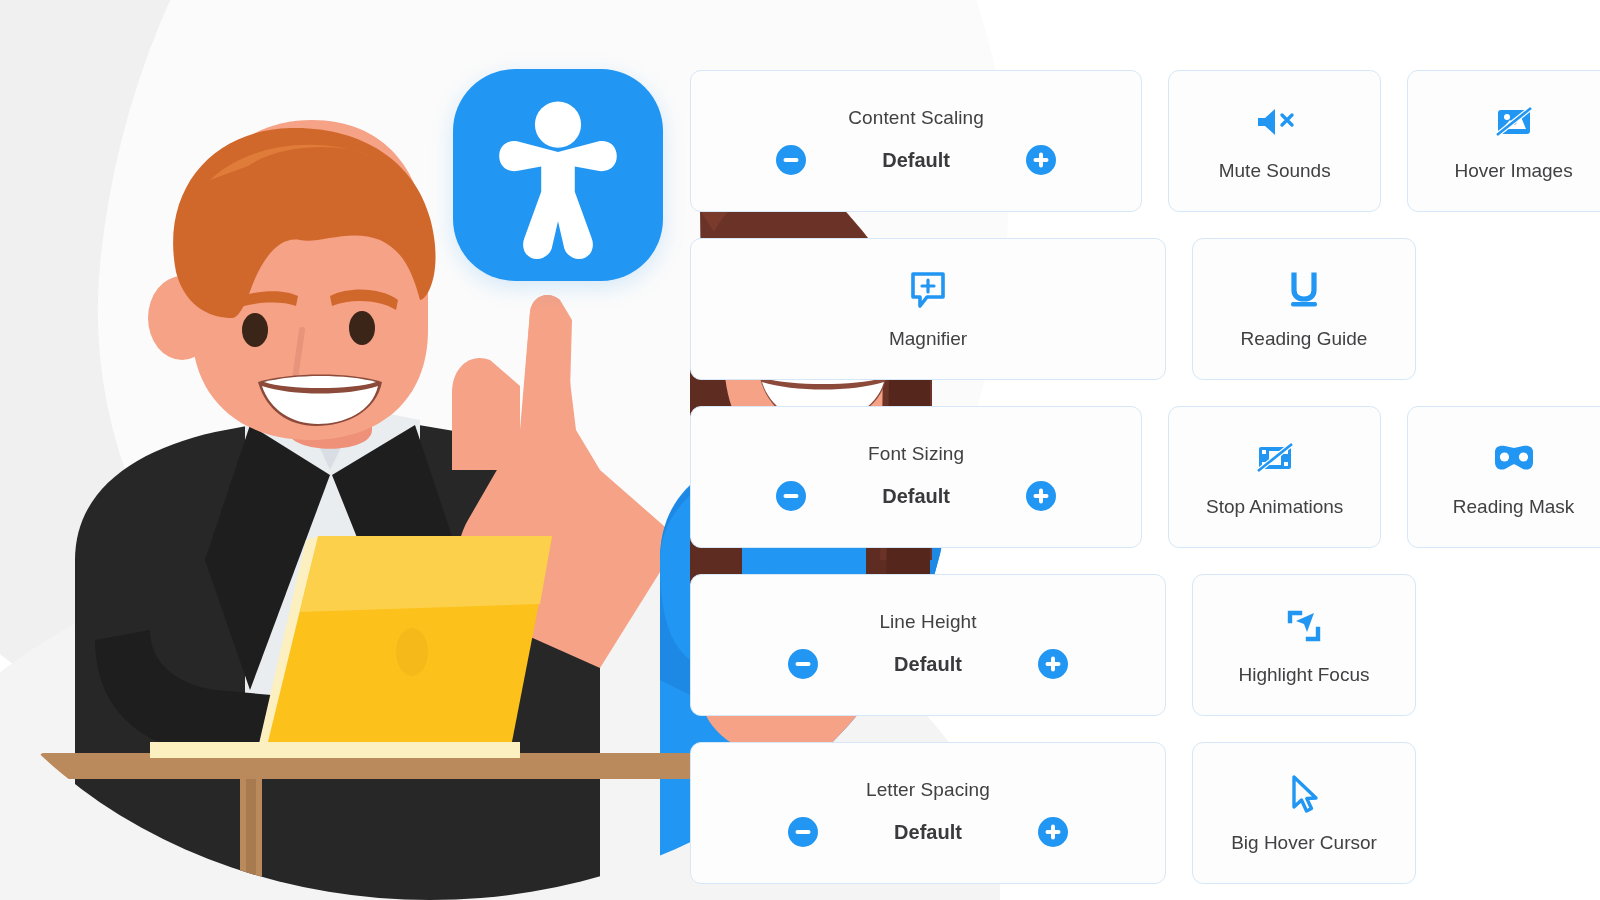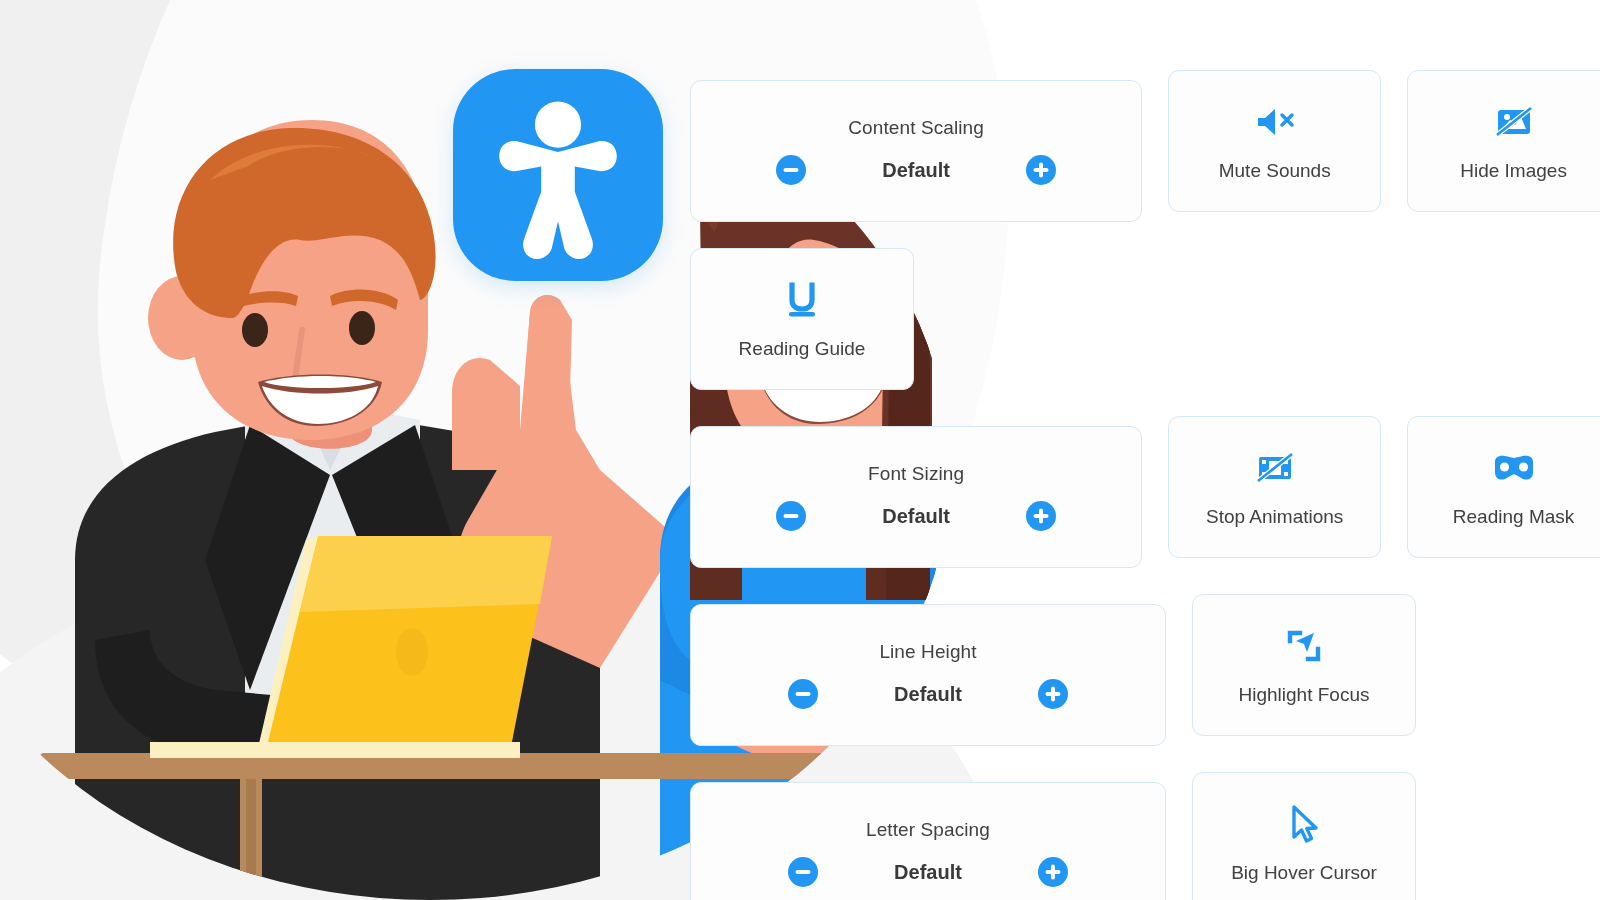--- a/index.html
+++ b/index.html
@@ -70,21 +70,21 @@
   .grid-row { display: flex; gap: 26px; margin-bottom: 26px; }
   .card {
     background: #fdfdfd;
     border: 1px solid #d6e8f8;
     border-radius: 11px;
     display: flex;
     flex-direction: column;
     align-items: center;
     justify-content: center;
   }
-  .card.wide  { width: 476px; height: 142px; margin-top: 10px; }
+  .card.wide  { width: 476px; height: 142px; }
   .card.small { width: 224px; height: 142px; }
   .card-title {
     font-size: 19px;
     color: #414042;
     letter-spacing: .1px;
     text-align: center;
   }
   .card-label {
     font-size: 19px;
     color: #414042;
@@ -269,25 +269,34 @@
       <div class="card small">
         <div class="icon-box">
           <svg width="40" height="34" viewBox="0 0 40 34">
             <rect x="4" y="5" width="32" height="24" rx="3" fill="#2196f3"></rect>
             <path d="M8 24 L16 15 L21 20 L27 12 L32 24 Z" fill="#ffffff"></path>
             <circle cx="13" cy="12" r="3" fill="#ffffff"></circle>
             <path d="M3 30 L37 3" stroke="#ffffff" stroke-width="5"></path>
             <path d="M3 30 L37 3" stroke="#2196f3" stroke-width="2.6"></path>
           </svg>
         </div>
-        <div class="card-label">Hide Images</div>
-      </div>
-    </div>
-
-    <div class="grid-row">
+        <div class="card-label">Hover Images</div>
+      </div>
+    </div>
+
+    <div class="grid-row">
+      <div class="card wide">
+        <div class="icon-box">
+          <svg width="44" height="44" viewBox="0 0 44 44">
+            <path d="M7 6 H37 V29 H21 L14 38 L14 29 H7 Z" fill="none" stroke="#2196f3" stroke-width="3.6" stroke-linejoin="round"></path>
+            <path d="M22 12 V24 M16 18 H28" stroke="#2196f3" stroke-width="3.2" stroke-linecap="round"></path>
+          </svg>
+        </div>
+        <div class="card-label">Magnifier</div>
+      </div>
 
 
       <div class="card small">
         <div class="icon-box">
           <svg width="40" height="38" viewBox="0 0 40 38">
             <path d="M10 4 V19 C10 25 14 28 20 28 C26 28 30 25 30 19 V4" fill="none" stroke="#2196f3" stroke-width="5.2" stroke-linecap="square"></path>
             <rect x="7" y="31" width="26" height="4.6" rx="2" fill="#2196f3"></rect>
           </svg>
         </div>
         <div class="card-label">Reading Guide</div>

